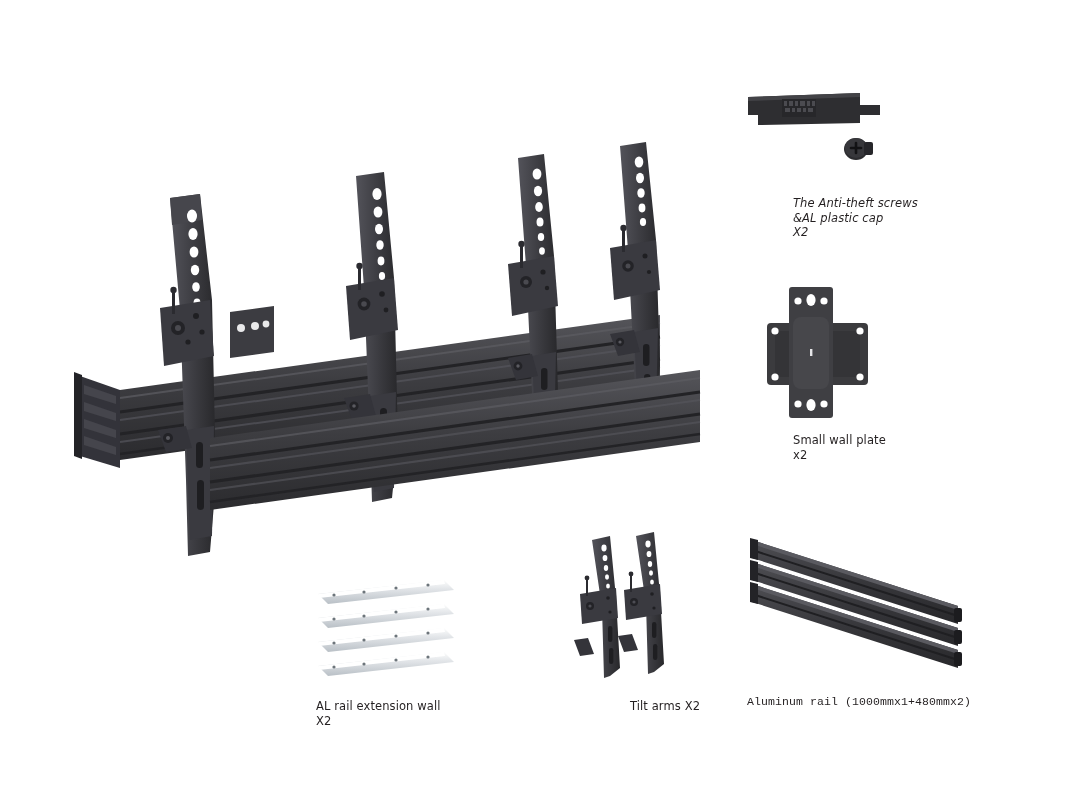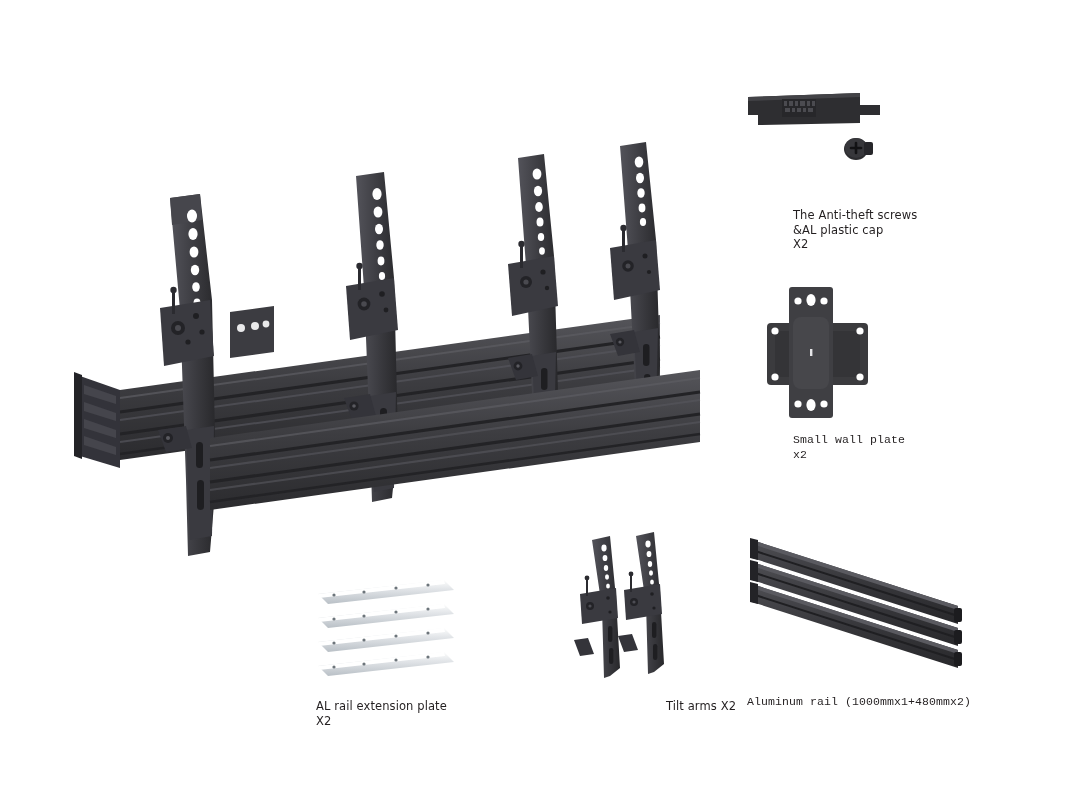--- a/index.html
+++ b/index.html
@@ -236,21 +236,21 @@
         <ellipse cx="12" cy="12" rx="12" ry="11" fill="#2c2c2f"></ellipse>
         <ellipse cx="12" cy="11" rx="11" ry="10" fill="#37373b"></ellipse>
         <rect x="20" y="5" width="9" height="13" rx="2" fill="#26262a"></rect>
         <g stroke="#121214" stroke-width="2.6" stroke-linecap="round">
           <line x1="7" y1="11" x2="17" y2="11"></line>
           <line x1="12" y1="6" x2="12" y2="16"></line>
         </g>
       </g>
     </svg>
   </div>
-  <div class="caption" style="left:793px; top:208px;">The Anti-theft screws
+  <div class="caption" style="left:793px; top:196px;font-style:italic;">The Anti-theft screws
 &amp;AL plastic cap
 X2</div>
 
   <div class="part" style="left:765px; top:285px;">
     <svg width="105" height="135" viewBox="0 0 105 135">
       <g>
         <rect x="2" y="38" width="101" height="62" rx="4" fill="#3b3b3e"></rect>
         <rect x="10" y="46" width="85" height="46" rx="6" fill="#343437"></rect>
         <circle cx="10" cy="46" r="3.6" fill="#fff"></circle>
         <circle cx="95" cy="46" r="3.6" fill="#fff"></circle>
@@ -263,21 +263,21 @@
         <circle cx="33" cy="16" r="3.6" fill="#fff"></circle>
         <ellipse cx="46" cy="15" rx="4.6" ry="6" fill="#fff"></ellipse>
         <circle cx="59" cy="16" r="3.6" fill="#fff"></circle>
         <circle cx="33" cy="119" r="3.6" fill="#fff"></circle>
         <ellipse cx="46" cy="120" rx="4.6" ry="6" fill="#fff"></ellipse>
         <circle cx="59" cy="119" r="3.6" fill="#fff"></circle>
         <rect x="45" y="64" width="2.4" height="7" fill="#e6e6e8"></rect>
       </g>
     </svg>
   </div>
-  <div class="caption" style="left:793px; top:433px;font-family:Liberation Mono, monospace;">Small wall plate
+  <div class="caption" style="left:793px; top:433px;">Small wall plate
 x2</div>
 
   <div class="part" style="left:312px; top:578px;">
     <svg width="160" height="105" viewBox="0 0 160 105">
       <defs>
         <linearGradient id="barGrad" x1="0" y1="0" x2="0" y2="1">
           <stop offset="0%" stop-color="#fdfdfd"></stop>
           <stop offset="35%" stop-color="#e4e7ea"></stop>
           <stop offset="100%" stop-color="#b9c0c6"></stop>
         </linearGradient>
@@ -309,21 +309,21 @@
       <g>
         <path d="M6,88 L132,74 L142,84 L16,98 Z" fill="url(#barGrad)"></path>
         <path d="M6,88 L132,74 L133,78 L7,92 Z" fill="#ffffff"></path>
         <circle cx="22" cy="89" r="1.6" fill="#6d757b"></circle>
         <circle cx="52" cy="86" r="1.6" fill="#6d757b"></circle>
         <circle cx="84" cy="82" r="1.6" fill="#6d757b"></circle>
         <circle cx="116" cy="79" r="1.6" fill="#6d757b"></circle>
       </g>
     </svg>
   </div>
-  <div class="caption" style="left:316px; top:699px;">AL rail extension plate
+  <div class="caption" style="left:316px; top:699px;">AL rail extension wall
 X2</div>
 
   <div class="part" style="left:570px; top:528px;">
     <svg width="120" height="160" viewBox="0 0 120 160">
       <g>
         <path d="M22,12 L40,8 L46,70 L50,140 L40,148 L34,150 L32,80 Z" fill="url(#armFace)"></path>
         <ellipse cx="34" cy="20" rx="2.6" ry="3.4" fill="#fff"></ellipse>
         <ellipse cx="35" cy="30" rx="2.4" ry="3.1" fill="#fff"></ellipse>
         <ellipse cx="36" cy="40" rx="2.2" ry="2.9" fill="#fff"></ellipse>
         <ellipse cx="37" cy="49" rx="2" ry="2.7" fill="#fff"></ellipse>
@@ -352,21 +352,21 @@
         <circle cx="38" cy="70" r="1.8" fill="#1f1f22"></circle>
         <circle cx="40" cy="84" r="1.6" fill="#1f1f22"></circle>
         <rect x="16" y="52" width="2" height="16" fill="#2b2b30"></rect>
         <circle cx="17" cy="50" r="2.4" fill="#2b2b30"></circle>
         <rect x="38" y="98" width="4.4" height="16" rx="2.2" fill="#1e1e21"></rect>
         <rect x="39" y="120" width="4.4" height="16" rx="2.2" fill="#1e1e21"></rect>
         <path d="M4,112 L18,110 L24,126 L10,128 Z" fill="#34343a"></path>
       </g>
     </svg>
   </div>
-  <div class="caption" style="left:666px; top:699px;">Tilt arms X2</div>
+  <div class="caption" style="left:630px; top:699px;">Tilt arms X2</div>
 
   <div class="part" style="left:748px; top:528px;">
     <svg width="230" height="150" viewBox="0 0 230 150">
       <defs>
         <linearGradient id="alFace" x1="0" y1="0" x2="0" y2="1">
           <stop offset="0%" stop-color="#4e4e53"></stop>
           <stop offset="50%" stop-color="#37373b"></stop>
           <stop offset="100%" stop-color="#28282b"></stop>
         </linearGradient>
       </defs>

